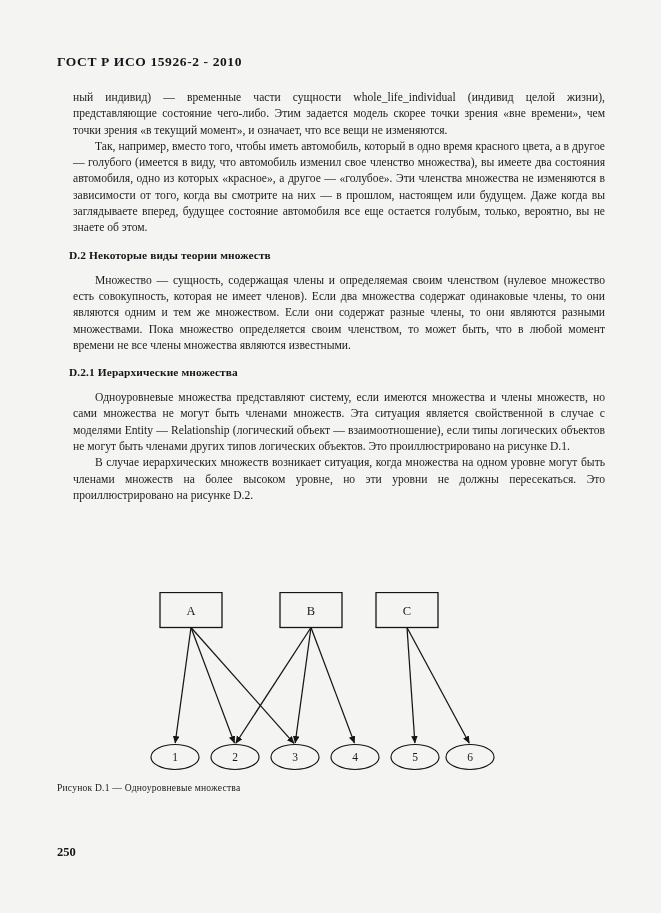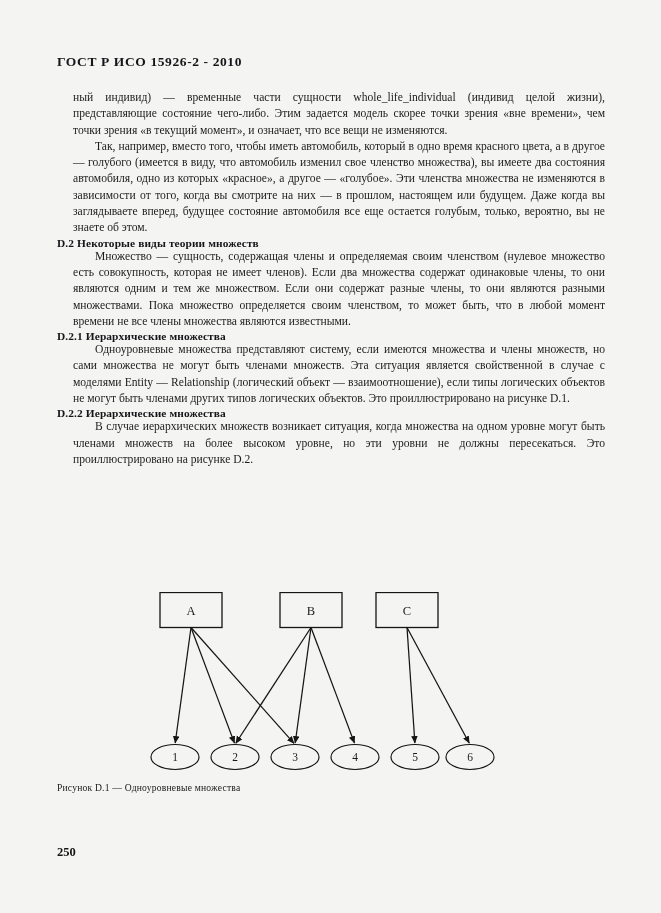--- a/index.html
+++ b/index.html
@@ -43,21 +43,21 @@
     line-height: 16.3px;
     text-align: justify;
     text-justify: inter-word;
     color: #1c1c1c;
     hyphens: manual;
   }
   p.indent {
     text-indent: 22px;
   }
   h2.section-head {
-    margin: 0;
+    margin: 12px;
     font-size: 11.4px;
     font-weight: bold;
     color: #16161a;
     letter-spacing: 0.1px;
   }
   .head-gap-top { margin-top: 22px; }
   .head-gap-bottom { margin-bottom: 17px; }
 
   
   .figure-wrap {
@@ -101,21 +101,20 @@
     <p class="body-text indent">Так, например, вместо того, чтобы иметь автомобиль, который в одно время красного цвета, а в другое — голубого (имеется в виду, что автомобиль изменил свое членство множества), вы имеете два состояния автомобиля, одно из которых «красное», а другое — «голубое». Эти членства множества не изменяются в зависимости от того, когда вы смотрите на них — в прошлом, настоящем или будущем. Даже когда вы заглядываете вперед, будущее состояние автомобиля все еще остается голубым, только, вероятно, вы не знаете об этом.</p>
 
     <h2 class="section-head head-gap-top head-gap-bottom">D.2 Некоторые виды теории множеств</h2>
 
     <p class="body-text indent">Множество — сущность, содержащая члены и определяемая своим членством (нулевое множество есть совокупность, которая не имеет членов). Если два множества содержат одинаковые члены, то они являются одним и тем же множеством. Если они содержат разные члены, то они являются разными множествами. Пока множество определяется своим членством, то может быть, что в любой момент времени не все члены множества являются известными.</p>
 
     <h2 class="section-head head-gap-top head-gap-bottom">D.2.1 Иерархические множества</h2>
 
     <p class="body-text indent">Одноуровневые множества представляют систему, если имеются множества и члены множеств, но сами множества не могут быть членами множеств. Эта ситуация является свойственной в случае с моделями Entity — Relationship (логический объект — взаимоотношение), если типы логических объектов не могут быть членами других типов логических объектов. Это проиллюстрировано на рисунке D.1.</p>
 
-    <h2 class="section-head head-gap-top head-gap-bottom">D.2.2 Иерархические множества</h2>
 
     <p class="body-text indent">В случае иерархических множеств возникает ситуация, когда множества на одном уровне могут быть членами множеств на более высоком уровне, но эти уровни не должны пересекаться. Это проиллюстрировано на рисунке D.2.</p>
 
   </div>
 
   <div class="figure-wrap">
     <svg class="figure-svg" id="figure-svg" width="548" height="185" viewBox="0 0 548 185">
       <defs>
         <marker id="arrowhead" markerWidth="7" markerHeight="7" refX="5.6" refY="2.6" orient="auto" markerUnits="strokeWidth">
           <path d="M0,0 L6,2.6 L0,5.2 z" fill="#151515"></path>

